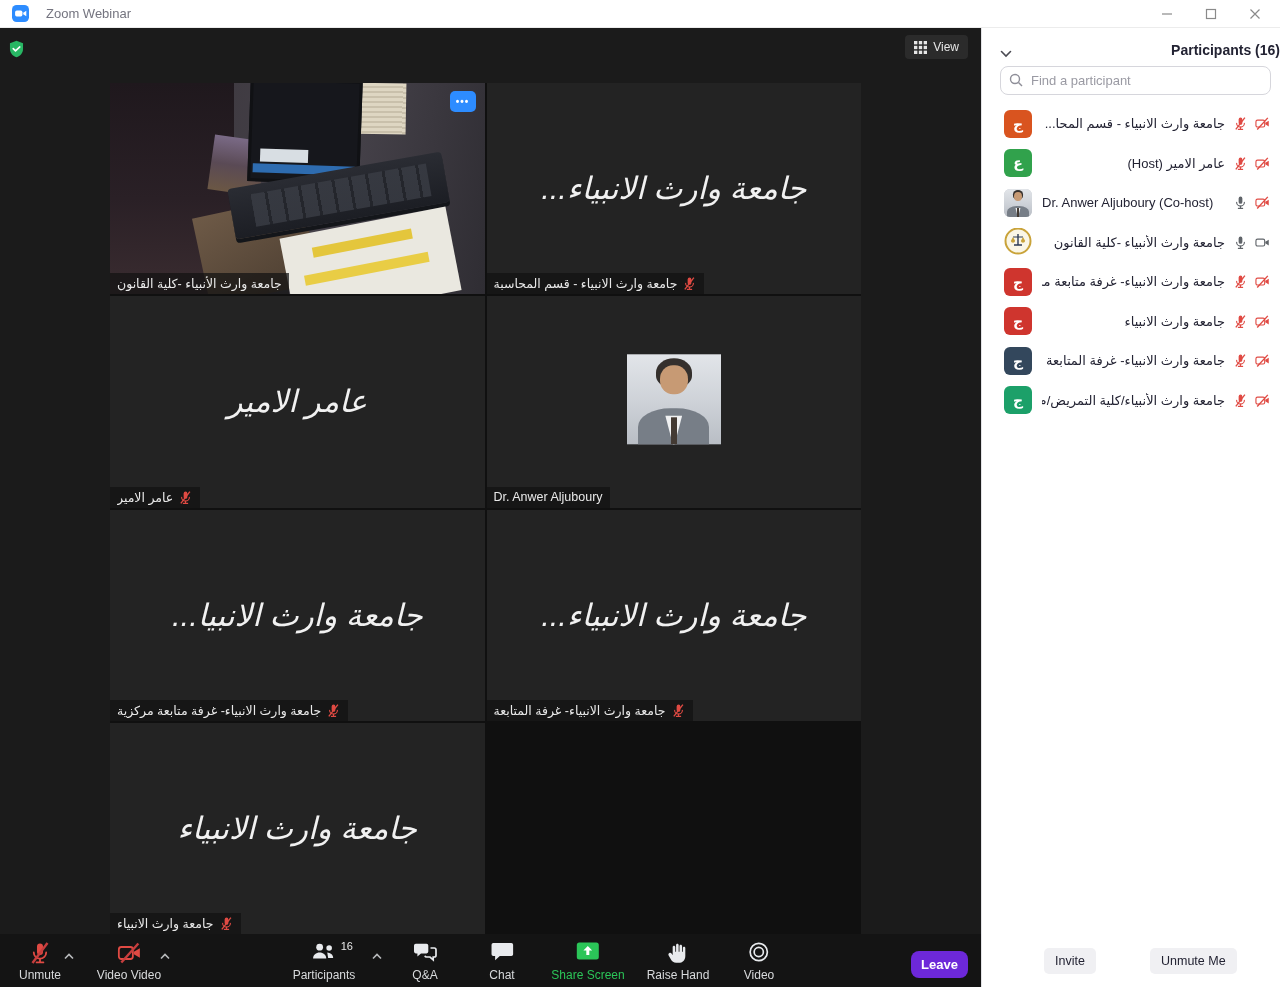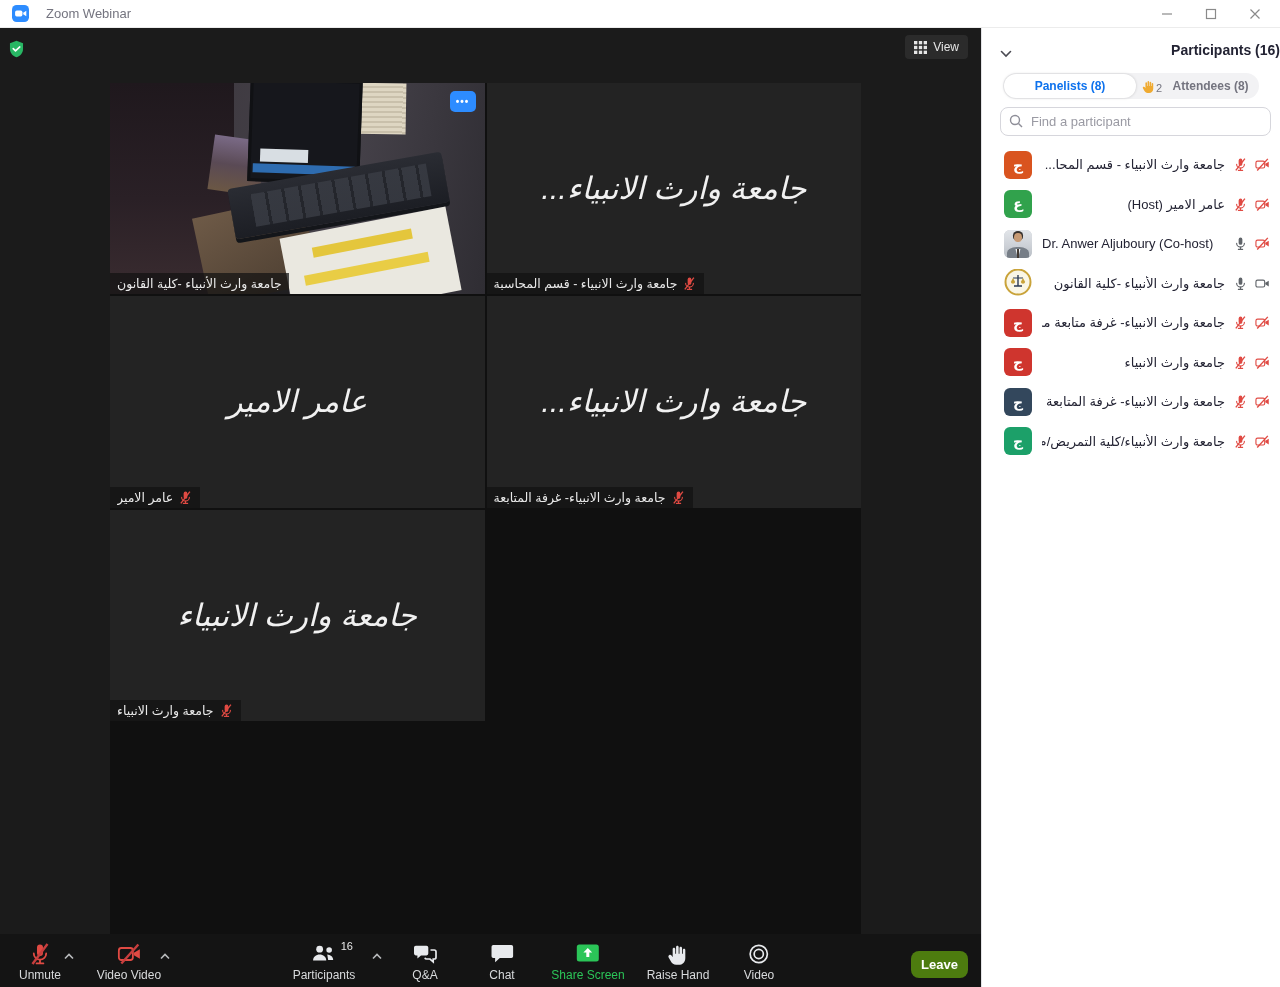--- a/index.html
+++ b/index.html
@@ -66,26 +66,26 @@
   .po-face { position:absolute; top:12%; left:35%; width:30%; height:33%; background:#c79a74; border-radius:46%; }
   .po-body { position:absolute; bottom:-6%; left:12%; width:76%; height:46%; background:#777e87; border-radius:45% 45% 0 0; }
   .po-shirt { position:absolute; bottom:-4%; left:41%; width:18%; height:36%; background:#f0f1f2;
     clip-path:polygon(0 0,100% 0,50% 100%); }
   .po-tie { position:absolute; bottom:0; left:47%; width:6%; height:30%; background:#433a33; }
 
   
   .toolbar { position:absolute; left:0; bottom:0; width:981px; height:53px; background:#141414; z-index:10; }
   .tb-item { position:absolute; top:7px; transform:translateX(-50%); display:flex; flex-direction:column;
     align-items:center; color:#d8dadc; font-size:12px; cursor:pointer; white-space:nowrap; }
-  .tb-item .tb-ic { height:26px; display:flex; align-items:center; justify-content:center; position:relative; }
+  .tb-item .tb-ic { height:26px; display:flex; justify-content:center; position:relative; }
   .tb-item .tb-lb { margin-top:1px; }
   .tb-item.green .tb-lb { color:#2bc558; }
   .tb-caret { position:absolute; top:12px; cursor:pointer; }
   .tb-badge { position:absolute; top:-1px; right:-16px; color:#e8e8e8; font-size:11px; }
-  .leave-btn { position:absolute; left:911px; top:17px; width:57px; height:27px; background:#4d7c0f;
+  .leave-btn { position:absolute; left:911px; top:17px; width:57px; height:27px; background:#6d28d9;
     border:none; border-radius:8px; color:#fff; font-size:13px; font-weight:bold; cursor:pointer;
     font-family:inherit; }
 
   
   .sidebar { position:absolute; left:981px; top:28px; width:299px; height:959px; background:#fff;
     border-left:1px solid #e3e3e6; }
   .sb-collapse { position:absolute; left:18px; top:16px; cursor:pointer; }
   .sb-title { text-align:right; padding-top:14px; font-size:14px; font-weight:bold; color:#232333; }
   .sb-tabs { margin:15px 21px 0 21px; height:26px; background:#f2f2f4; border-radius:13px;
     display:flex; align-items:center; position:relative; }
@@ -230,21 +230,52 @@
               <svg width="15" height="15" viewBox="0 0 24 24">
     <rect x="9" y="2.5" width="6" height="11.5" rx="3" fill="currentColor"></rect>
     <path d="M5.8 11.5a6.2 6.2 0 0 0 12.4 0" fill="none" stroke="currentColor" stroke-width="1.8" stroke-linecap="round"></path>
     <path d="M12 17.8v3.4M8.6 21.4h6.8" fill="none" stroke="currentColor" stroke-width="1.8" stroke-linecap="round"></path>
     <line class="slash" x1="19" y1="2.5" x2="4.5" y2="21.5" stroke="currentColor" stroke-width="2.2"></line>
   </svg>
             </span>
     </div>
   </div>
 
-
+  <div class="tile">
+
+    <div class="portrait">
+      <div class="po-body"></div>
+            <div class="po-shirt"></div>
+            <div class="po-tie"></div>
+      <div class="po-hair"></div>
+            <div class="po-face"></div>
+    </div>
+
+    <div class="chip" dir="auto">
+      <span class="chip-label" dir="auto">Dr. Anwer Aljuboury</span>
+
+    </div>
+  </div>
+
+  <div class="tile">
+
+    <div class="bigtext" dir="auto">جامعة وارث  الانبيا...</div>
+
+    <div class="chip" dir="auto">
+      <span class="chip-label" dir="auto">جامعة وارث  الانبياء- غرفة متابعة مركزية</span>
+      <span class="ic ic-mic ic-white muted">
+              <svg width="15" height="15" viewBox="0 0 24 24">
+    <rect x="9" y="2.5" width="6" height="11.5" rx="3" fill="currentColor"></rect>
+    <path d="M5.8 11.5a6.2 6.2 0 0 0 12.4 0" fill="none" stroke="currentColor" stroke-width="1.8" stroke-linecap="round"></path>
+    <path d="M12 17.8v3.4M8.6 21.4h6.8" fill="none" stroke="currentColor" stroke-width="1.8" stroke-linecap="round"></path>
+    <line class="slash" x1="19" y1="2.5" x2="4.5" y2="21.5" stroke="currentColor" stroke-width="2.2"></line>
+  </svg>
+            </span>
+    </div>
+  </div>
 
   <div class="tile">
 
     <div class="bigtext" dir="auto">جامعة وارث الانبياء...</div>
 
     <div class="chip" dir="auto">
       <span class="chip-label" dir="auto">جامعة وارث الانبياء- غرفة المتابعة</span>
       <span class="ic ic-mic ic-white muted">
               <svg width="15" height="15" viewBox="0 0 24 24">
     <rect x="9" y="2.5" width="6" height="11.5" rx="3" fill="currentColor"></rect>
@@ -376,30 +407,20 @@
   </div>
 
   <div class="sidebar">
     <span class="sb-collapse">
       <svg width="12" height="8" viewBox="0 0 12 8">
           <path d="M1.5 1.5L6 6l4.5-4.5" fill="none" stroke="#4a4a52" stroke-width="1.6" stroke-linecap="round"></path>
         </svg>
     </span>
     <div class="sb-title">Participants (16)</div>
 
-    <div class="sb-tabs">
-      <div class="tab-panelists">Panelists (8)</div>
-      <div class="tab-hand">
-        <svg width="13" height="15" viewBox="0 0 22 24">
-          <path d="M9.4 22.8c-2.6 0-4.2-1.2-5.7-3.9l-2.1-3.8c-.5-.9-.2-2 .7-2.5.9-.5 1.9-.2 2.5.7l1 1.5V6.2c0-.75.6-1.35 1.35-1.35S8.5 5.45 8.5 6.2v5h.85V4.2c0-.75.6-1.35 1.35-1.35s1.35.6 1.35 1.35v7h.85V5.2c0-.75.6-1.35 1.35-1.35s1.35.6 1.35 1.35v6h.85V7.4c0-.7.57-1.27 1.27-1.27s1.28.57 1.28 1.27v8.2c0 4.2-2.8 7.2-7 7.2z" fill="#efaa31"></path>
-        </svg>
-        <span class="hcount">2</span>
-      </div>
-      <div class="tab-attendees">Attendees (8)</div>
-    </div>
 
     <div class="sb-search">
       <span class="mag">
         <svg width="14" height="14" viewBox="0 0 14 14">
             <circle cx="6" cy="6" r="4.5" fill="none" stroke="#8e8e98" stroke-width="1.4"></circle>
             <line x1="9.5" y1="9.5" x2="13" y2="13" stroke="#8e8e98" stroke-width="1.4"></line>
           </svg>
       </span>
       <input type="text" placeholder="Find a participant" style="">
     </div>
@@ -611,14 +632,18 @@
               <svg width="17" height="15" viewBox="0 0 26 24">
     <rect x="2.5" y="6.5" width="14" height="11" rx="2.5" fill="none" stroke="currentColor" stroke-width="1.8"></rect>
     <path d="M17.5 10.8l5.5-3.4v9.2l-5.5-3.4z" fill="currentColor"></path>
     <line class="slash" x1="21.5" y1="3" x2="4.5" y2="21.5" stroke="currentColor" stroke-width="2.2"></line>
   </svg>
             </span>
     </span>
   </div>
 </div>
 
+    <div class="sb-footer">
+      <button class="sb-btn" id="btn-invite">Invite</button>
+      <button class="sb-btn" id="btn-unmute-me">Unmute Me</button>
+    </div>
   </div>
 </div>
 
 </body></html>

